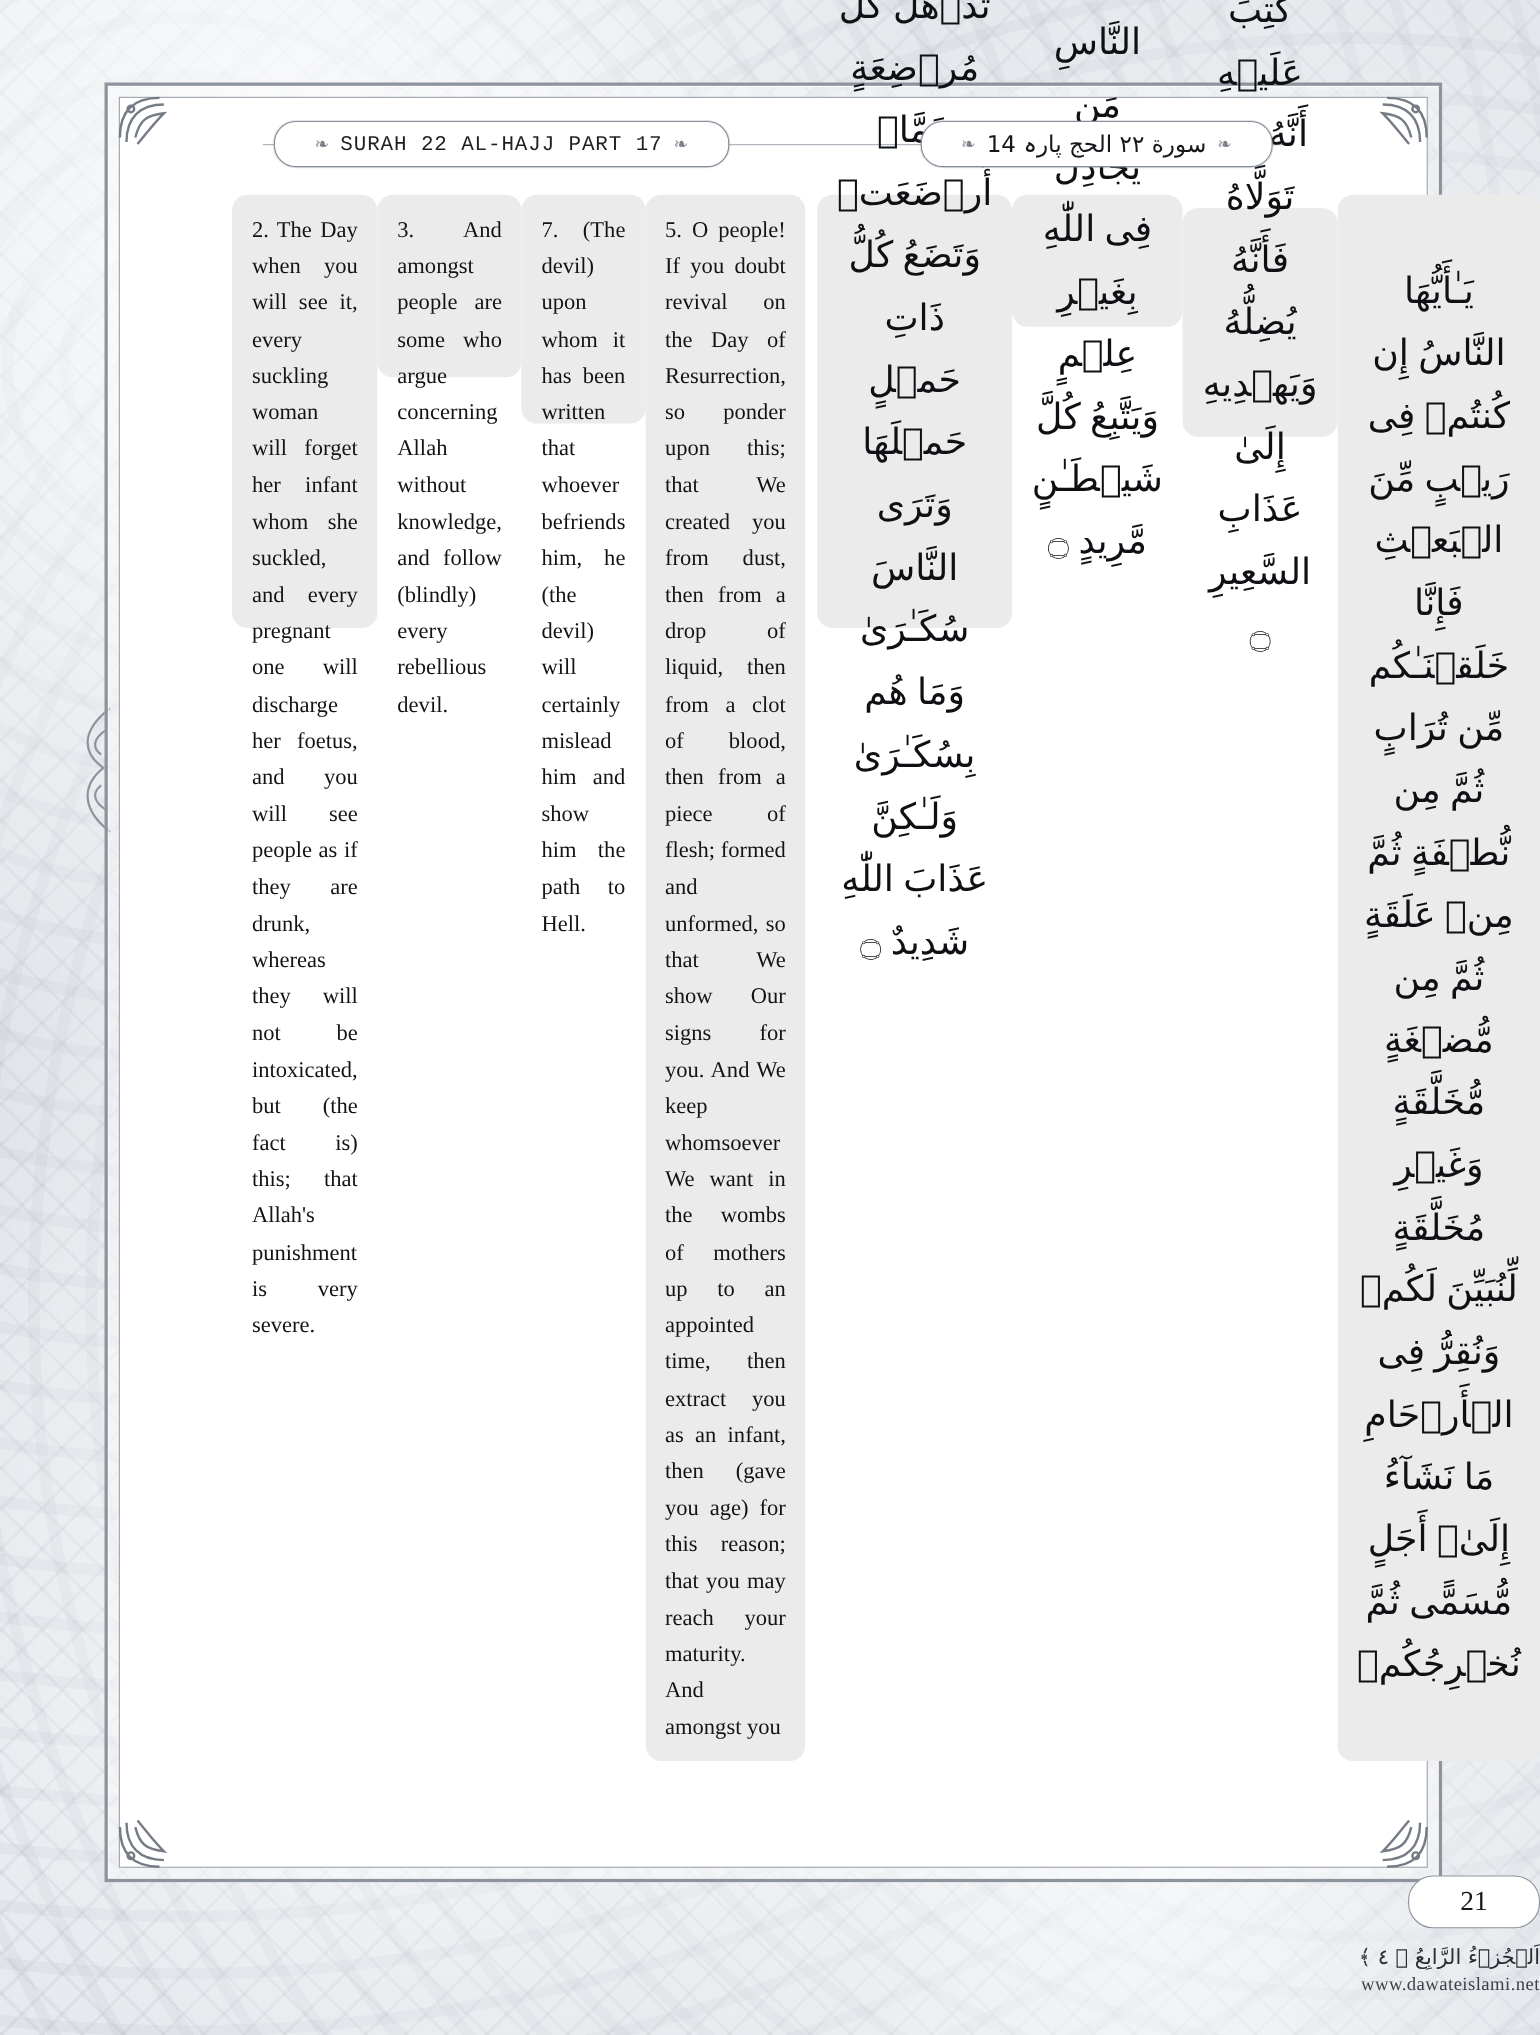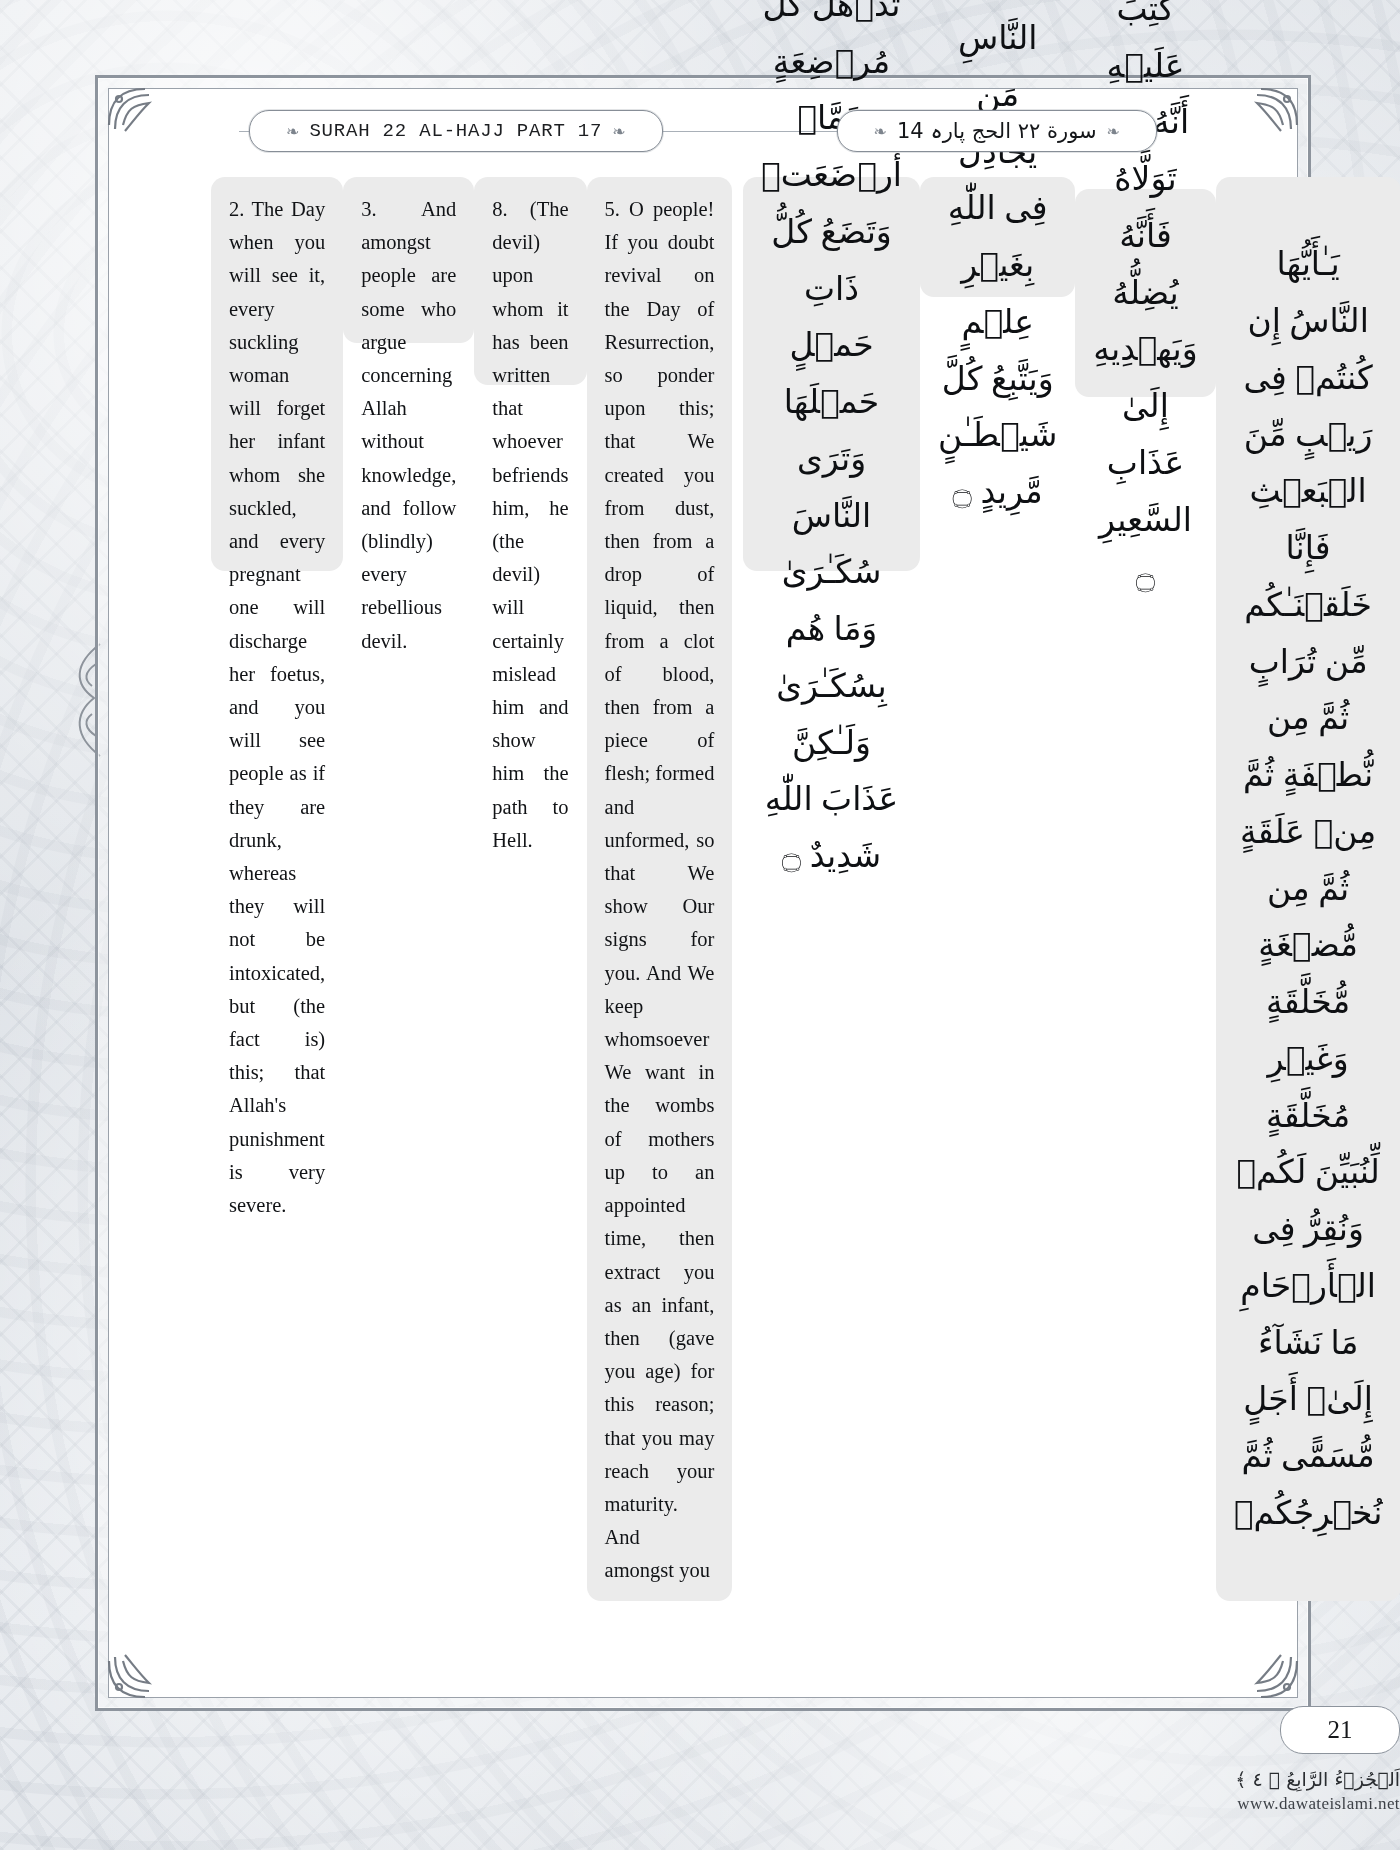--- a/index.html
+++ b/index.html
@@ -324,21 +324,21 @@
         </div>
 
         <div class="col col-en">
           <div class="verse-box b1-en">
             <div class="verse-en">2. The Day when you will see it, every suckling woman will forget her infant whom she suckled, and every pregnant one will discharge her foetus, and you will see people as if they are drunk, whereas they will not be intoxicated, but (the fact is) this; that Allah's punishment is very severe.</div>
           </div>
           <div class="verse-box b2-en">
             <div class="verse-en">3. And amongst people are some who argue concerning Allah without knowledge, and follow (blindly) every rebellious devil.</div>
           </div>
           <div class="verse-box b3-en">
-            <div class="verse-en">8. (The devil) upon whom it has been written that whoever befriends him, he (the devil) will certainly mislead him and show him the path to Hell.</div>
+            <div class="verse-en">7. (The devil) upon whom it has been written that whoever befriends him, he (the devil) will certainly mislead him and show him the path to Hell.</div>
           </div>
           <div class="verse-box b4-en">
             <div class="verse-en">5. O people! If you doubt revival on the Day of Resurrection, so ponder upon this; that We created you from dust, then from a drop of liquid, then from a clot of blood, then from a piece of flesh; formed and unformed, so that We show Our signs for you. And We keep whomsoever We want in the wombs of mothers up to an appointed time, then extract you as an infant, then (gave you age) for this reason; that you may reach your maturity. And amongst you</div>
           </div>
         </div>
 
       </div>
     </div>
   </div>
 

